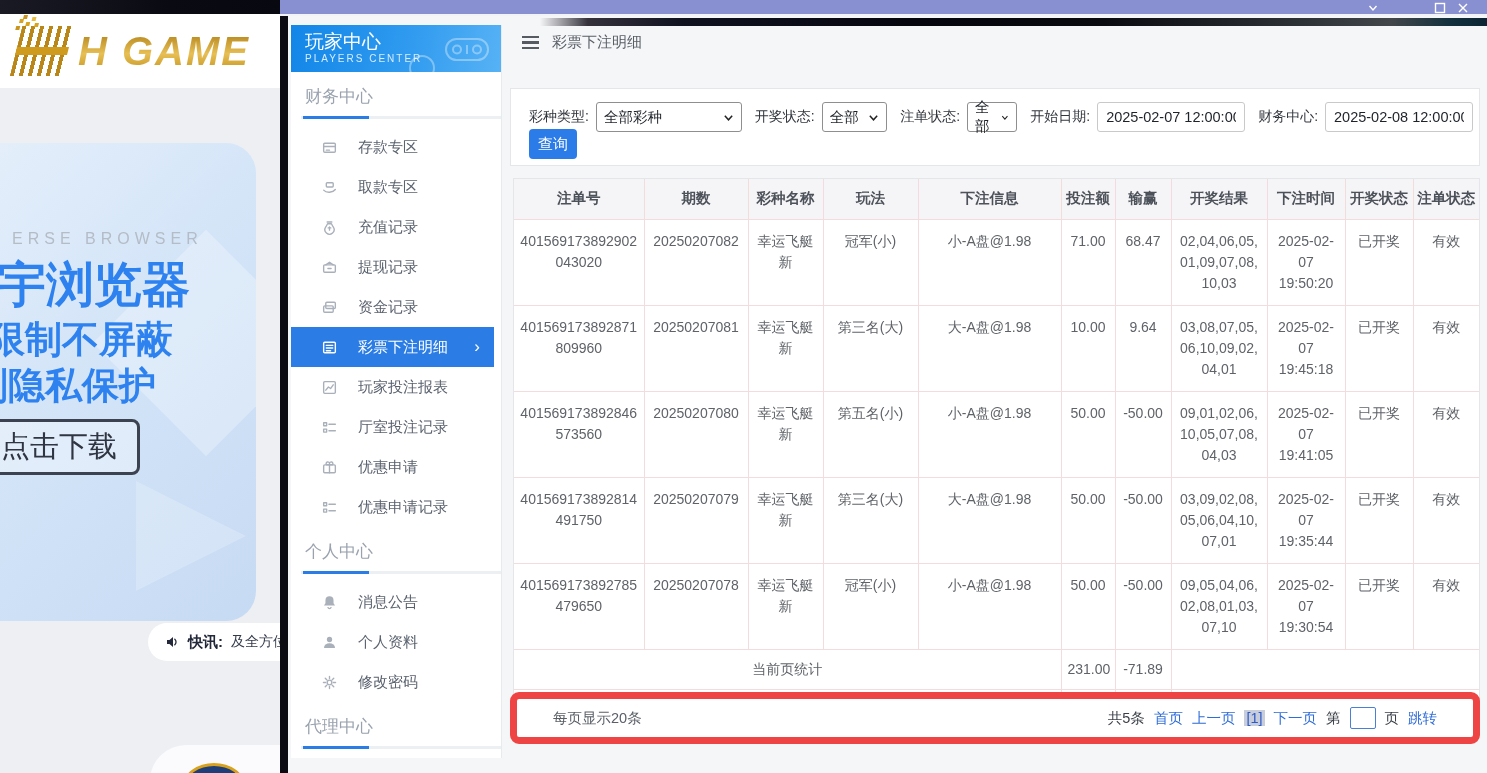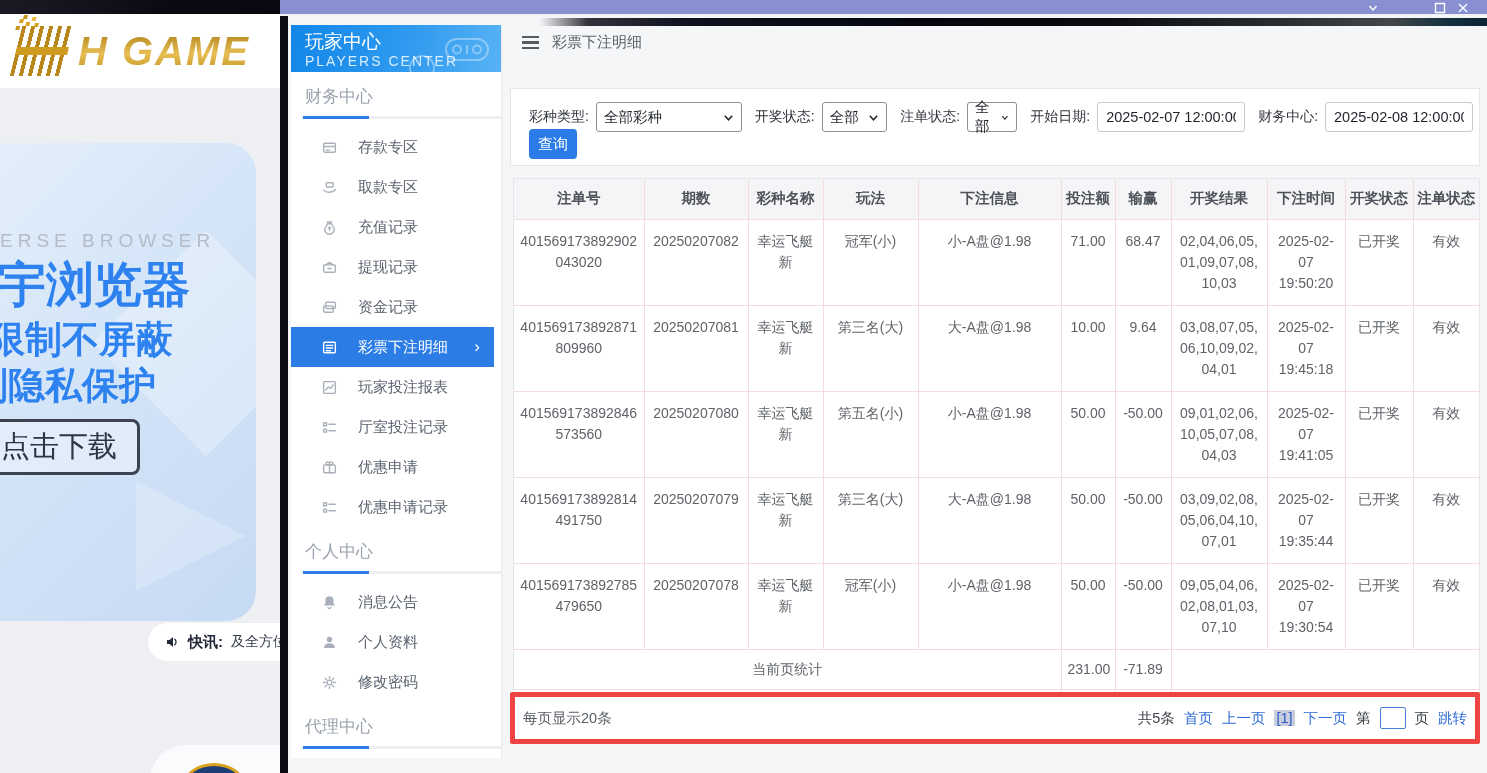--- a/index.html
+++ b/index.html
@@ -23,21 +23,21 @@
     background:linear-gradient(180deg,#a97a10,#e7bf55 55%,#c1901a); -webkit-background-clip:text;
     background-clip:text; color:transparent; white-space:nowrap; }
   .left-body { position:absolute; left:0; top:88px; width:280px; height:685px; background:#edeff3; overflow:hidden; }
 
   .ad-card { position:absolute; left:-62px; top:55px; width:318px; height:478px; border-radius:30px;
     background:linear-gradient(135deg,#e7f0fb,#d4e5f8 45%,#c6daf3); overflow:hidden; }
   .ad-card::before { content:""; position:absolute; right:-30px; top:120px; width:160px; height:160px;
     background:rgba(255,255,255,.28); transform:rotate(45deg); }
   .ad-card::after { content:""; position:absolute; right:10px; bottom:30px; width:110px; height:110px;
     background:rgba(255,255,255,.22); clip-path:polygon(0 0,100% 50%,0 100%); }
-  .ad-kicker { position:absolute; left:62px; top:87px; font-size:19px; letter-spacing:5px; color:#b4bcc6; white-space:nowrap; }
+  .ad-kicker { position:absolute; left:74px; top:87px; font-size:16px; letter-spacing:5px; color:#b4bcc6; white-space:nowrap; }
   .ad-line1 { position:absolute; left:60px; top:110px; font-size:48px; font-weight:bold; color:#2e82f0; white-space:nowrap; }
   .ad-line2 { position:absolute; left:50px; top:172px; font-size:37px; font-weight:bold; color:#2e82f0; white-space:nowrap; }
   .ad-line3 { position:absolute; left:33px; top:218px; font-size:37px; font-weight:bold; color:#2e82f0; white-space:nowrap; }
   .ad-btn { position:absolute; left:40px; top:276px; width:162px; height:56px; border:3px solid #3c4250; border-radius:8px;
     background:rgba(255,255,255,.35); color:#2f3542; font-size:29px; display:flex; align-items:center; justify-content:center; white-space:nowrap; }
 
   .ticker { position:absolute; left:148px; top:535px; width:140px; height:38px; background:#ffffff;
     border-radius:19px 0 0 19px; display:flex; align-items:center; padding-left:16px; gap:8px; overflow:hidden; }
   .ticker .icon svg { width:16px; height:16px; display:block; }
   .ticker-label { font-size:15px; font-weight:bold; color:#23283a; white-space:nowrap; }
@@ -59,21 +59,21 @@
   .wc-chevron { right:108px; } .wc-max { right:41px; } .wc-close { right:18px; }
   .darkstrip { position:absolute; left:0; top:18px; width:1199px; height:8px; z-index:1;
     background:linear-gradient(90deg,#f5f6f8 0%,#f5f6f8 21%,#35323c 25%,#101220 33%,#05060e 52%,#0a0b10 68%,#2e3338 85%,#43474a 92%,#12303e 97%,#0c2433 100%); }
 
   
   .sidebar { position:absolute; left:3px; top:25px; width:211px; height:733px; background:#ffffff;
     border-right:1px solid #e8eaed; overflow:hidden; z-index:2; }
   .sb-header { position:relative; height:47px; background:linear-gradient(100deg,#1286e8,#2f9aef 55%,#57b2f5);
     color:#fff; padding:6px 0 0 14px; overflow:hidden; }
   .sb-title { font-size:19px; line-height:22px; }
-  .sb-subtitle { font-size:14px; letter-spacing:2px; color:#d8edff; }
+  .sb-subtitle { font-size:10px; letter-spacing:2px; color:#d8edff; }
   .sb-pad { position:absolute; right:10px; top:6px; opacity:.35; }
   .sb-pad svg { width:48px; height:36px; display:block; }
   .sb-circle { position:absolute; left:118px; top:30px; width:26px; height:26px; border:2px solid rgba(255,255,255,.35); border-radius:50%; }
   .sb-section-title { font-size:17px; color:#99a2ae; padding:13px 18px 8px 14px; }
   .sb-underline { position:relative; height:3px; background:#edf0f3; margin:0 0 8px 10px; }
   .sb-underline::before { content:""; position:absolute; left:2px; top:0; width:66px; height:3px; background:#2b7de5; }
   .sb-item { position:relative; height:40px; display:flex; align-items:center; padding-left:30px; gap:20px;
     color:#5a626e; font-size:15px; cursor:pointer; white-space:nowrap; }
   .sb-item .icon { color:#a9b0ba; }
   .sb-item .icon svg { width:17px; height:17px; display:block; }
@@ -109,22 +109,22 @@
   th:first-child { border-left:none; } th:last-child { border-right:none; }
   td { border:1px solid #f2dcdc; text-align:center; color:#5f6368; font-size:14px;
     padding:11px 6px; vertical-align:top; line-height:1.5; }
   td:first-child { border-left:none; } td:last-child { border-right:none; }
   tbody tr.datarow { height:76px; }
   tr.stat td { vertical-align:middle; padding:9px 6px; }
   tr.stat:last-child td { border-bottom:none; }
   .wrapnum { word-break:break-all; }
 
   .pagination-card { position:absolute; left:222px; top:692px; width:970px; height:52px; background:#fff;
-    border:5px solid #ef4444; border-radius:2px; display:flex; align-items:center; justify-content:space-between;
-    padding:0 8px; z-index:2; }
+    border:7px solid #ef4444; border-radius:9px; display:flex; align-items:center; justify-content:space-between;
+    padding:0 36px; z-index:2; }
   .pg-left { font-size:14.5px; color:#5a5f66; }
   .pg-right { display:flex; align-items:center; gap:9px; font-size:14.5px; color:#3a3f47; }
   .pg-link { color:#2f6cd8; cursor:pointer; }
   .pg-current { background:#c7cdda; color:#2f5bc8; padding:0 2px; }
   .jump-input { width:26px; height:22px; border:1.5px solid #4a7fd6; border-radius:2px; }
 </style>
 </head>
 <body>
 
 <div class="page">

